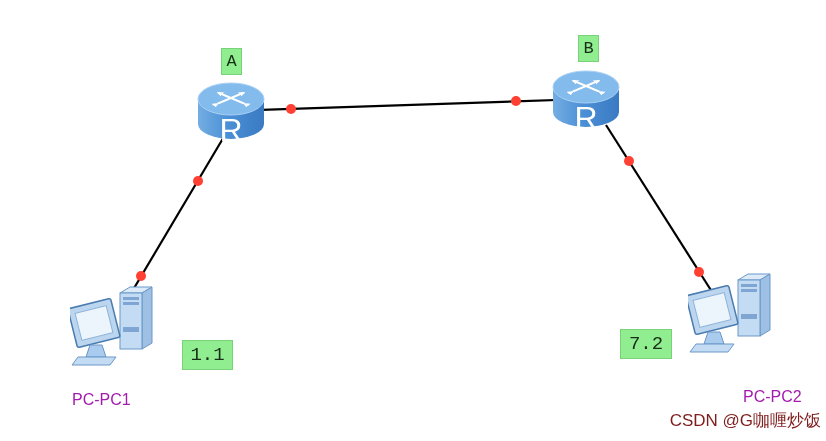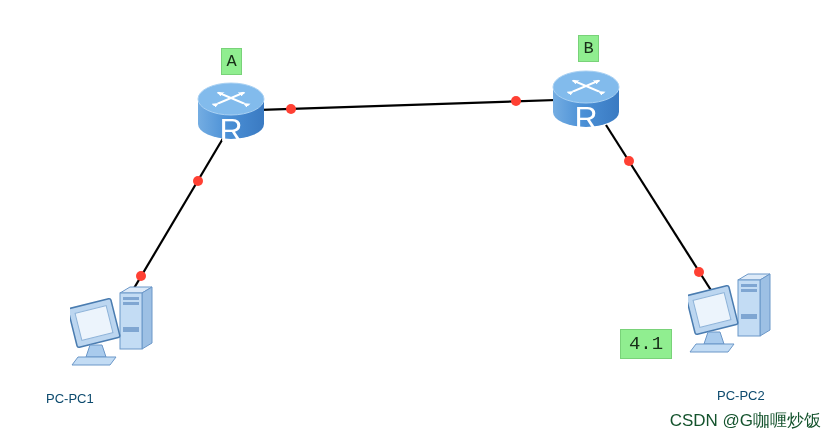--- a/index.html
+++ b/index.html
@@ -26,33 +26,34 @@
     justify-content: center;
     box-sizing: border-box;
   }
   .tag-a   { left: 221px; top: 48px;  width: 21px; height: 27px; font-size: 17px; }
   .tag-b   { left: 578px; top: 35px;  width: 21px; height: 27px; font-size: 17px; }
   .tag-pc1 { left: 182px; top: 340px; width: 51px; height: 30px; font-size: 19px; }
   .tag-pc2 { left: 620px; top: 329px; width: 52px; height: 30px; font-size: 19px; }
   .dev-name {
     position: absolute;
     z-index: 3;
-    color: #0c4a6e;
-    font-size: 13px;
+    color: #a21caf;
+    font-size: 16px;
     font-family: "Liberation Sans", sans-serif;
     white-space: nowrap;
+    margin-left: 26px;
   }
   .name-pc1 { left: 46px;  top: 391px; }
   .name-pc2 { left: 717px; top: 388px; }
   .watermark {
     position: absolute;
     z-index: 3;
     right: 5px;
     bottom: 9px;
-    color: #14532d;
+    color: #7f1d1d;
     font-size: 17px;
     font-family: "Liberation Sans", sans-serif;
     white-space: nowrap;
   }
 </style>
 </head>
 <body>
 
 <div class="canvas">
 
@@ -124,20 +125,21 @@
       </svg>
   </div>
   <div class="device" style="left:688px; top:272px;">
     <svg width="84" height="84" viewBox="0 0 84 84">
         <use href="#sym-pc"></use>
       </svg>
   </div>
 
   <div class="tag tag-a">A</div>
   <div class="tag tag-b">B</div>
-  <div class="tag tag-pc2">4.1</div>
+  <div class="tag tag-pc1">1.1</div>
+  <div class="tag tag-pc2">7.2</div>
 
   <div class="dev-name name-pc1">PC-PC1</div>
   <div class="dev-name name-pc2">PC-PC2</div>
 
   <div class="watermark">CSDN @G咖喱炒饭</div>
 
 </div>
 
 </body></html>

